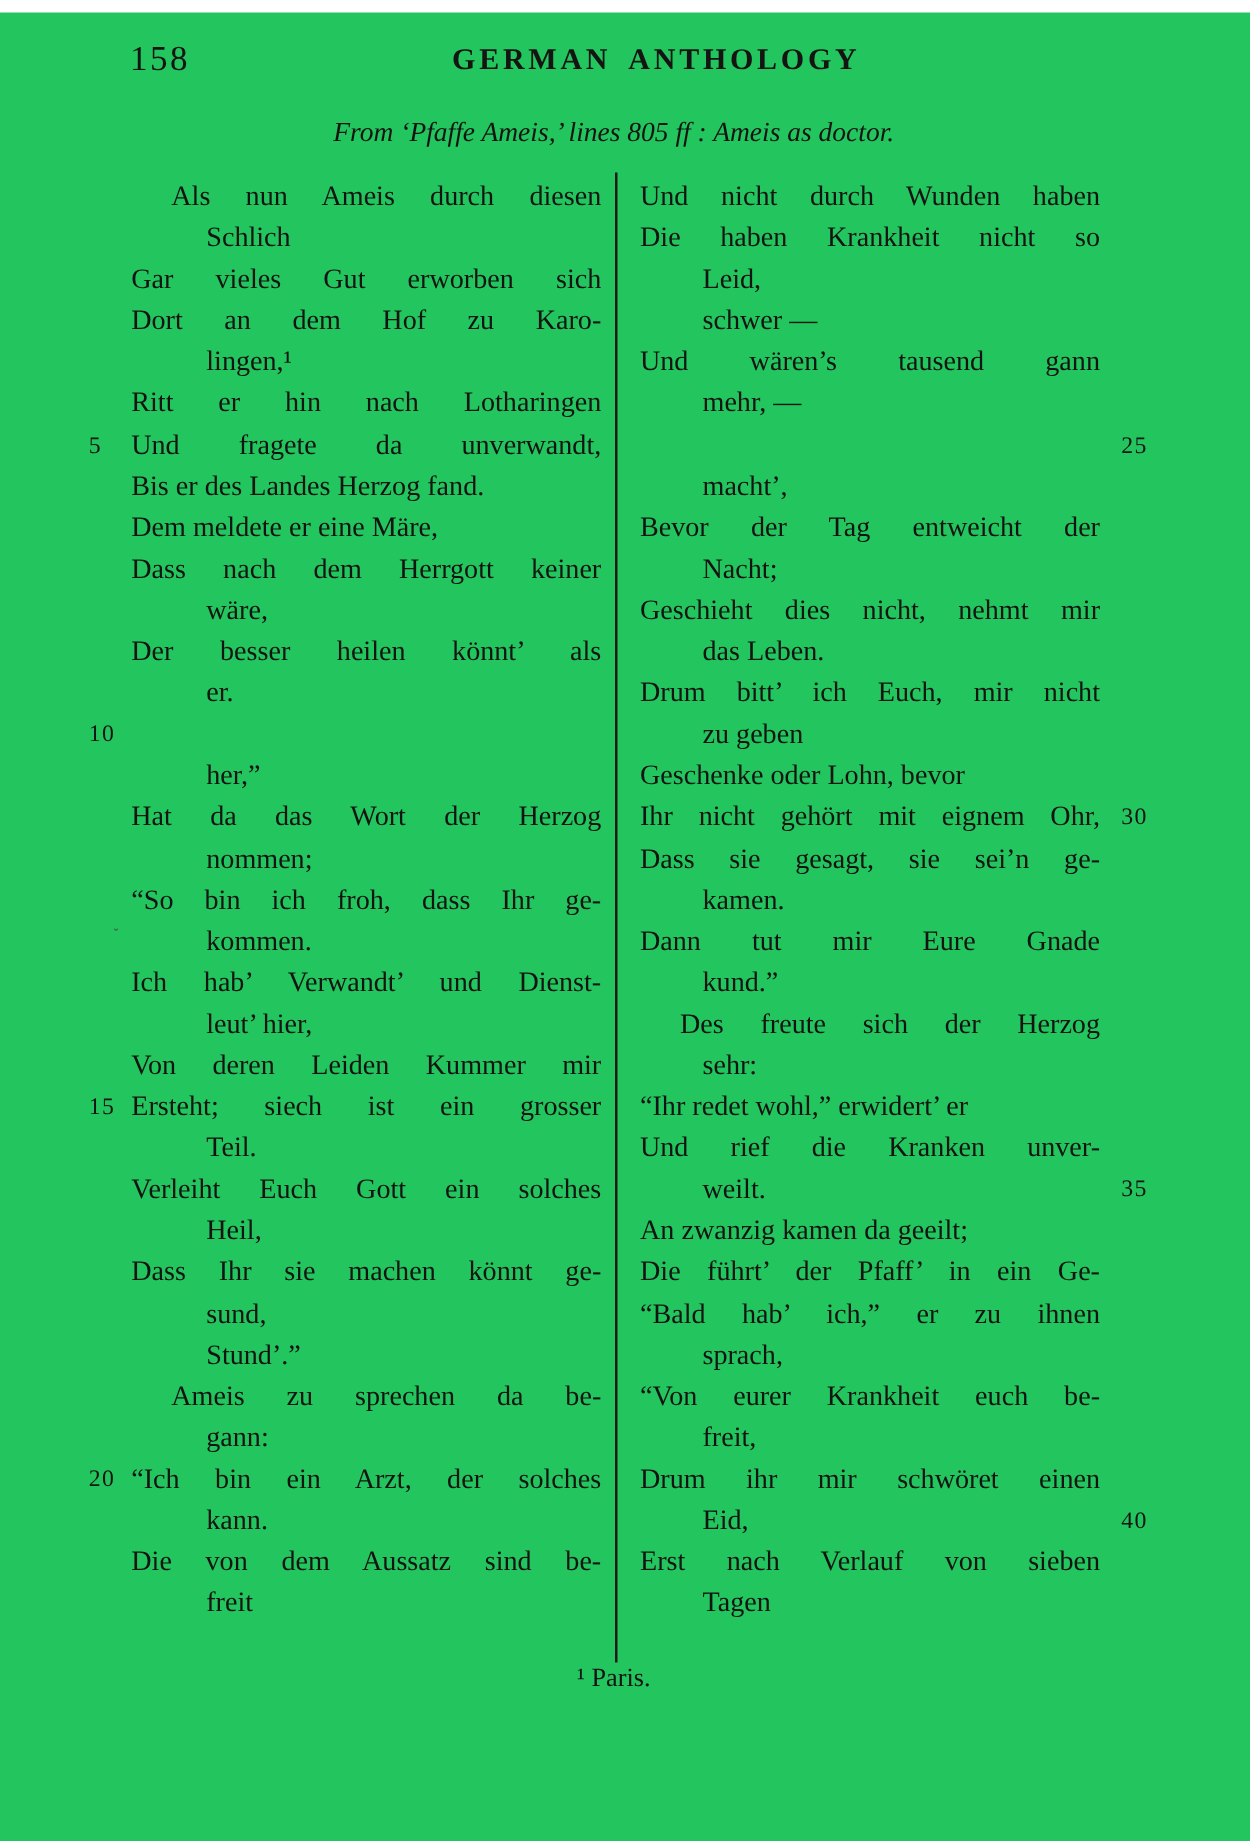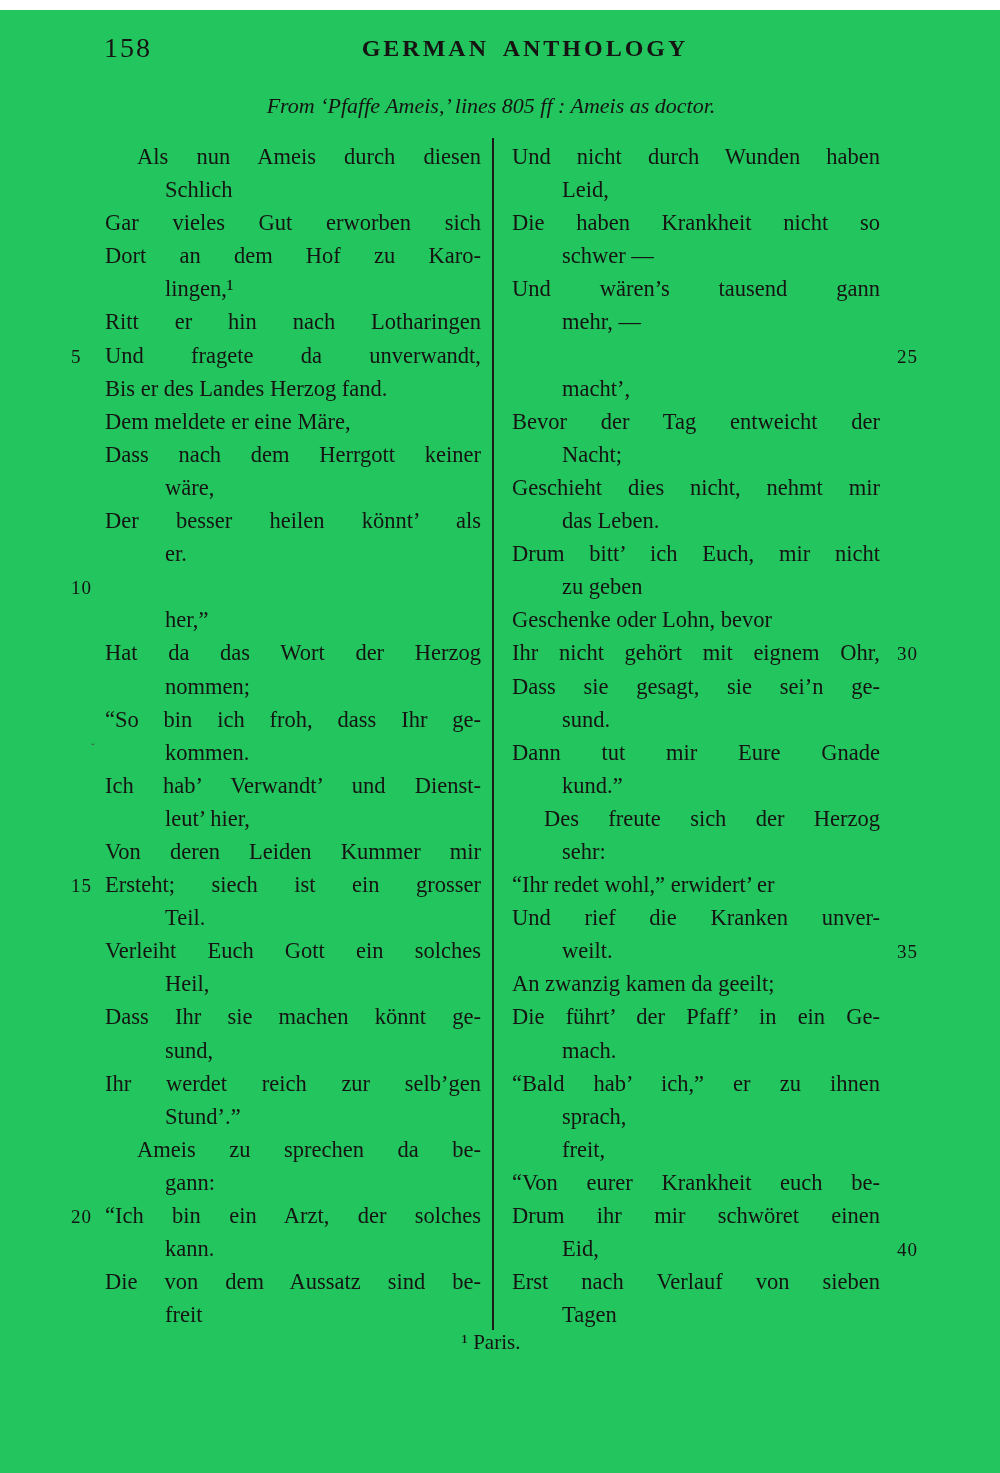--- a/index.html
+++ b/index.html
@@ -103,65 +103,63 @@
       <div class="pline ind-cont"><span class="speck">ˇ</span><span>kommen.</span></div>
       <div class="pline ind-norm j"><span>Ich hab’ Verwandt’ und Dienst-</span></div>
       <div class="pline ind-cont"><span>leut’ hier,</span></div>
       <div class="pline ind-norm j"><span>Von deren Leiden Kummer mir</span></div>
       <div class="pline ind-norm j"><span class="lnum">15</span><span>Ersteht; siech ist ein grosser</span></div>
       <div class="pline ind-cont"><span>Teil.</span></div>
       <div class="pline ind-norm j"><span>Verleiht Euch Gott ein solches</span></div>
       <div class="pline ind-cont"><span>Heil,</span></div>
       <div class="pline ind-norm j"><span>Dass Ihr sie machen könnt ge-</span></div>
       <div class="pline ind-cont"><span>sund,</span></div>
-      <div class="pline ind-norm j"><span>Ihr werdet reich zur selb’gen</span></div>
       <div class="pline ind-cont"><span>Stund’.”</span></div>
       <div class="pline ind-first j"><span>Ameis zu sprechen da be-</span></div>
       <div class="pline ind-cont"><span>gann:</span></div>
       <div class="pline ind-norm j"><span class="lnum">20</span><span>“Ich bin ein Arzt, der solches</span></div>
       <div class="pline ind-cont"><span>kann.</span></div>
       <div class="pline ind-norm j"><span>Die von dem Aussatz sind be-</span></div>
       <div class="pline ind-cont"><span>freit</span></div>
     </div>
 
   <div class="divider"></div>
 
   <div class="col col-right">
       <div class="pline ind-norm j"><span>Und nicht durch Wunden haben</span></div>
+      <div class="pline ind-norm j"><span>Die haben Krankheit nicht so</span></div>
       <div class="pline ind-cont"><span>Leid,</span></div>
-      <div class="pline ind-norm j"><span>Die haben Krankheit nicht so</span></div>
       <div class="pline ind-cont"><span>schwer —</span></div>
       <div class="pline ind-norm j"><span>Und wären’s tausend gann</span></div>
       <div class="pline ind-cont"><span>mehr, —</span></div>
       <div class="pline ind-norm j"><span class="lnum">25</span></div>
       <div class="pline ind-cont"><span>macht’,</span></div>
       <div class="pline ind-norm j"><span>Bevor der Tag entweicht der</span></div>
       <div class="pline ind-cont"><span>Nacht;</span></div>
       <div class="pline ind-norm j"><span>Geschieht dies nicht, nehmt mir</span></div>
       <div class="pline ind-cont"><span>das Leben.</span></div>
       <div class="pline ind-norm j"><span>Drum bitt’ ich Euch, mir nicht</span></div>
       <div class="pline ind-cont"><span>zu geben</span></div>
       <div class="pline ind-norm"><span>Geschenke oder Lohn, bevor</span></div>
       <div class="pline ind-norm j"><span class="lnum">30</span><span>Ihr nicht gehört mit eignem Ohr,</span></div>
       <div class="pline ind-norm j"><span>Dass sie gesagt, sie sei’n ge-</span></div>
-      <div class="pline ind-cont"><span>sund.</span></div>
+      <div class="pline ind-cont"><span>kamen.</span></div>
       <div class="pline ind-norm j"><span>Dann tut mir Eure Gnade</span></div>
       <div class="pline ind-cont"><span>kund.”</span></div>
       <div class="pline ind-first j"><span>Des freute sich der Herzog</span></div>
       <div class="pline ind-cont"><span>sehr:</span></div>
       <div class="pline ind-norm"><span>“Ihr redet wohl,” erwidert’ er</span></div>
       <div class="pline ind-norm j"><span>Und rief die Kranken unver-</span></div>
       <div class="pline ind-cont"><span class="lnum">35</span><span>weilt.</span></div>
       <div class="pline ind-norm"><span>An zwanzig kamen da geeilt;</span></div>
       <div class="pline ind-norm j"><span>Die führt’ der Pfaff’ in ein Ge-</span></div>
-      <div class="pline ind-cont"><span>mach.</span></div>
       <div class="pline ind-norm j"><span>“Bald hab’ ich,” er zu ihnen</span></div>
       <div class="pline ind-cont"><span>sprach,</span></div>
+      <div class="pline ind-norm j"><span>“Von eurer Krankheit euch be-</span></div>
       <div class="pline ind-cont"><span>freit,</span></div>
-      <div class="pline ind-norm j"><span>“Von eurer Krankheit euch be-</span></div>
       <div class="pline ind-norm j"><span>Drum ihr mir schwöret einen</span></div>
       <div class="pline ind-cont"><span class="lnum">40</span><span>Eid,</span></div>
       <div class="pline ind-norm j"><span>Erst nach Verlauf von sieben</span></div>
       <div class="pline ind-cont"><span>Tagen</span></div>
     </div>
 
   <div class="footnote">¹ Paris.</div>
 
 </div>
 

